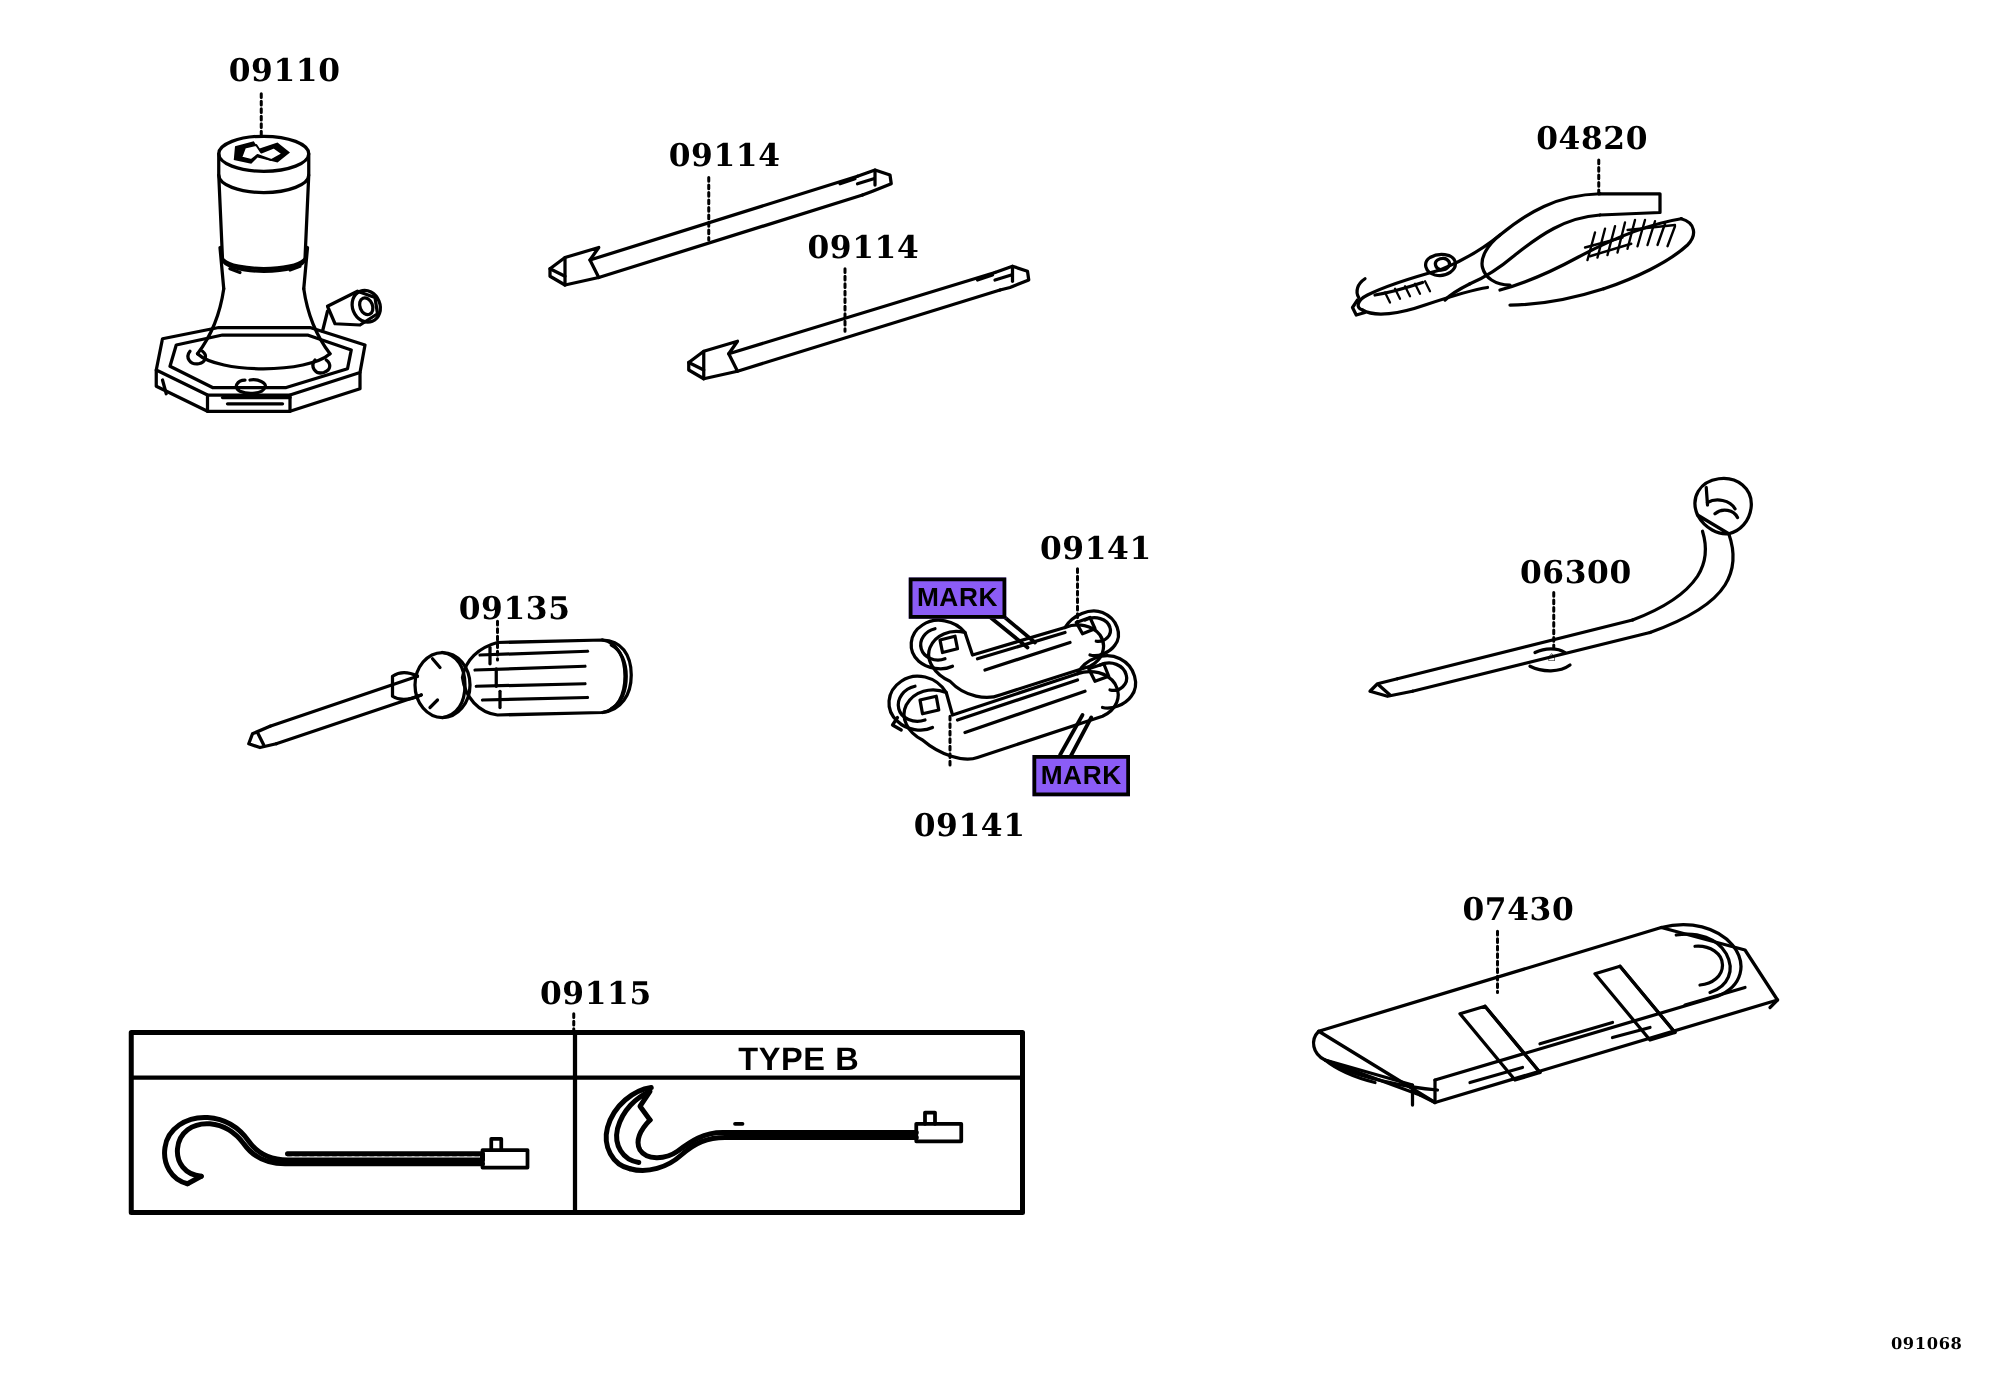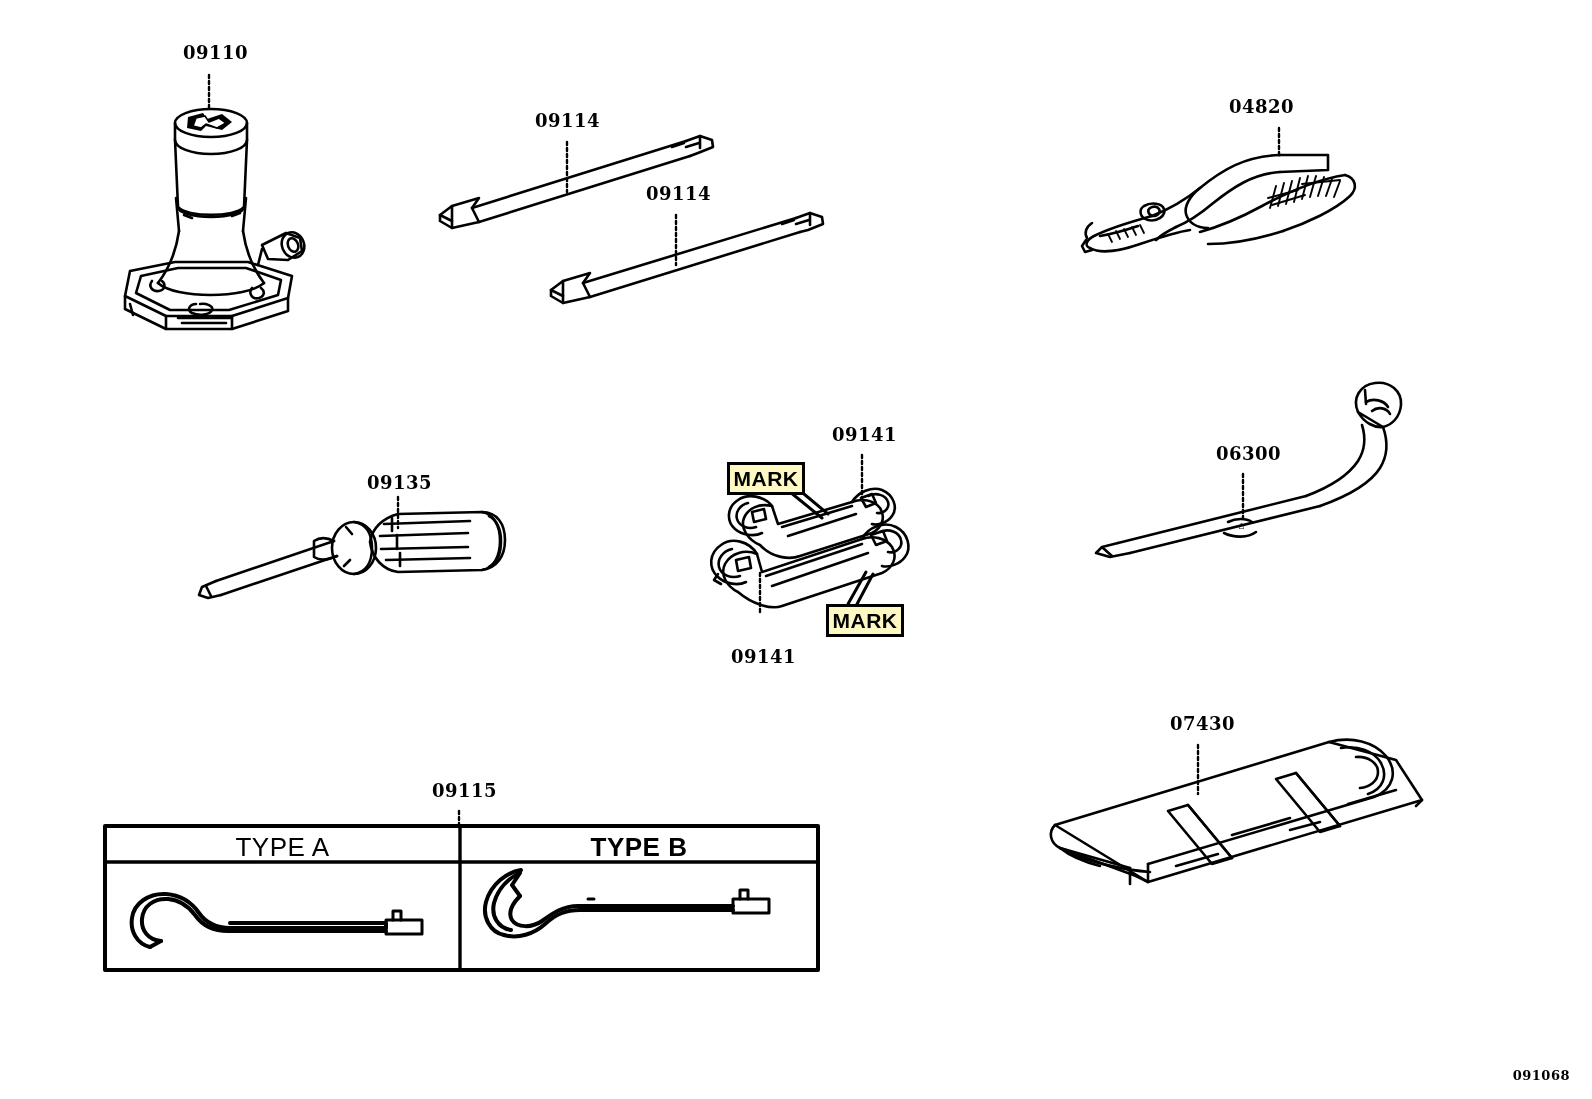--- a/index.html
+++ b/index.html
@@ -11,38 +11,38 @@
     position:relative;
     overflow:hidden;
   }
   #stage{position:absolute;left:0;top:0;width:1592px;height:1099px;}
   svg.layer{position:absolute;left:0;top:0;width:1592px;height:1099px;}
 
   .partnum{
     position:absolute;
     font-family:"DejaVu Serif", serif;
     font-weight:700;
-    font-size:18px;
+    font-size:25px;
     letter-spacing:0.5px;
     color:#000;
     white-space:nowrap;
     -webkit-font-smoothing:none;
   }
   .diagnum{
     position:absolute;
     right:22px;bottom:16px;
     font-family:"DejaVu Serif", serif;
     font-weight:700;
     font-size:13px;
     letter-spacing:0.5px;
   }
   .markbox{
     position:absolute;
     border:3px solid #000;
-    background:#fef9c3;
+    background:#8b5cf6;
     font-family:"Liberation Sans", sans-serif;
     font-weight:700;
     font-size:21px;
     letter-spacing:0.5px;
     display:flex;align-items:center;justify-content:center;
     box-sizing:border-box;
   }
   .typecell{
     position:absolute;
     font-family:"Liberation Sans", sans-serif;
@@ -353,18 +353,17 @@
   <div class="partnum" style="left:367px;top:472px;">09135</div>
   <div class="partnum" style="left:832px;top:424px;">09141</div>
   <div class="partnum" style="left:731px;top:646px;">09141</div>
   <div class="partnum" style="left:1216px;top:443px;">06300</div>
   <div class="partnum" style="left:432px;top:780px;">09115</div>
   <div class="partnum" style="left:1170px;top:713px;">07430</div>
 
   <div class="markbox" style="left:727px;top:462px;width:78px;height:33px;">MARK</div>
   <div class="markbox" style="left:826px;top:604px;width:78px;height:33px;">MARK</div>
 
-  <div class="typecell" style="left:105px;top:832px;width:355px;">TYPE A</div>
   <div class="typecell" style="left:460px;top:832px;width:358px;font-weight:bold;">TYPE B</div>
 
   <div class="diagnum">091068</div>
 
 </div>
 
 </body></html>

